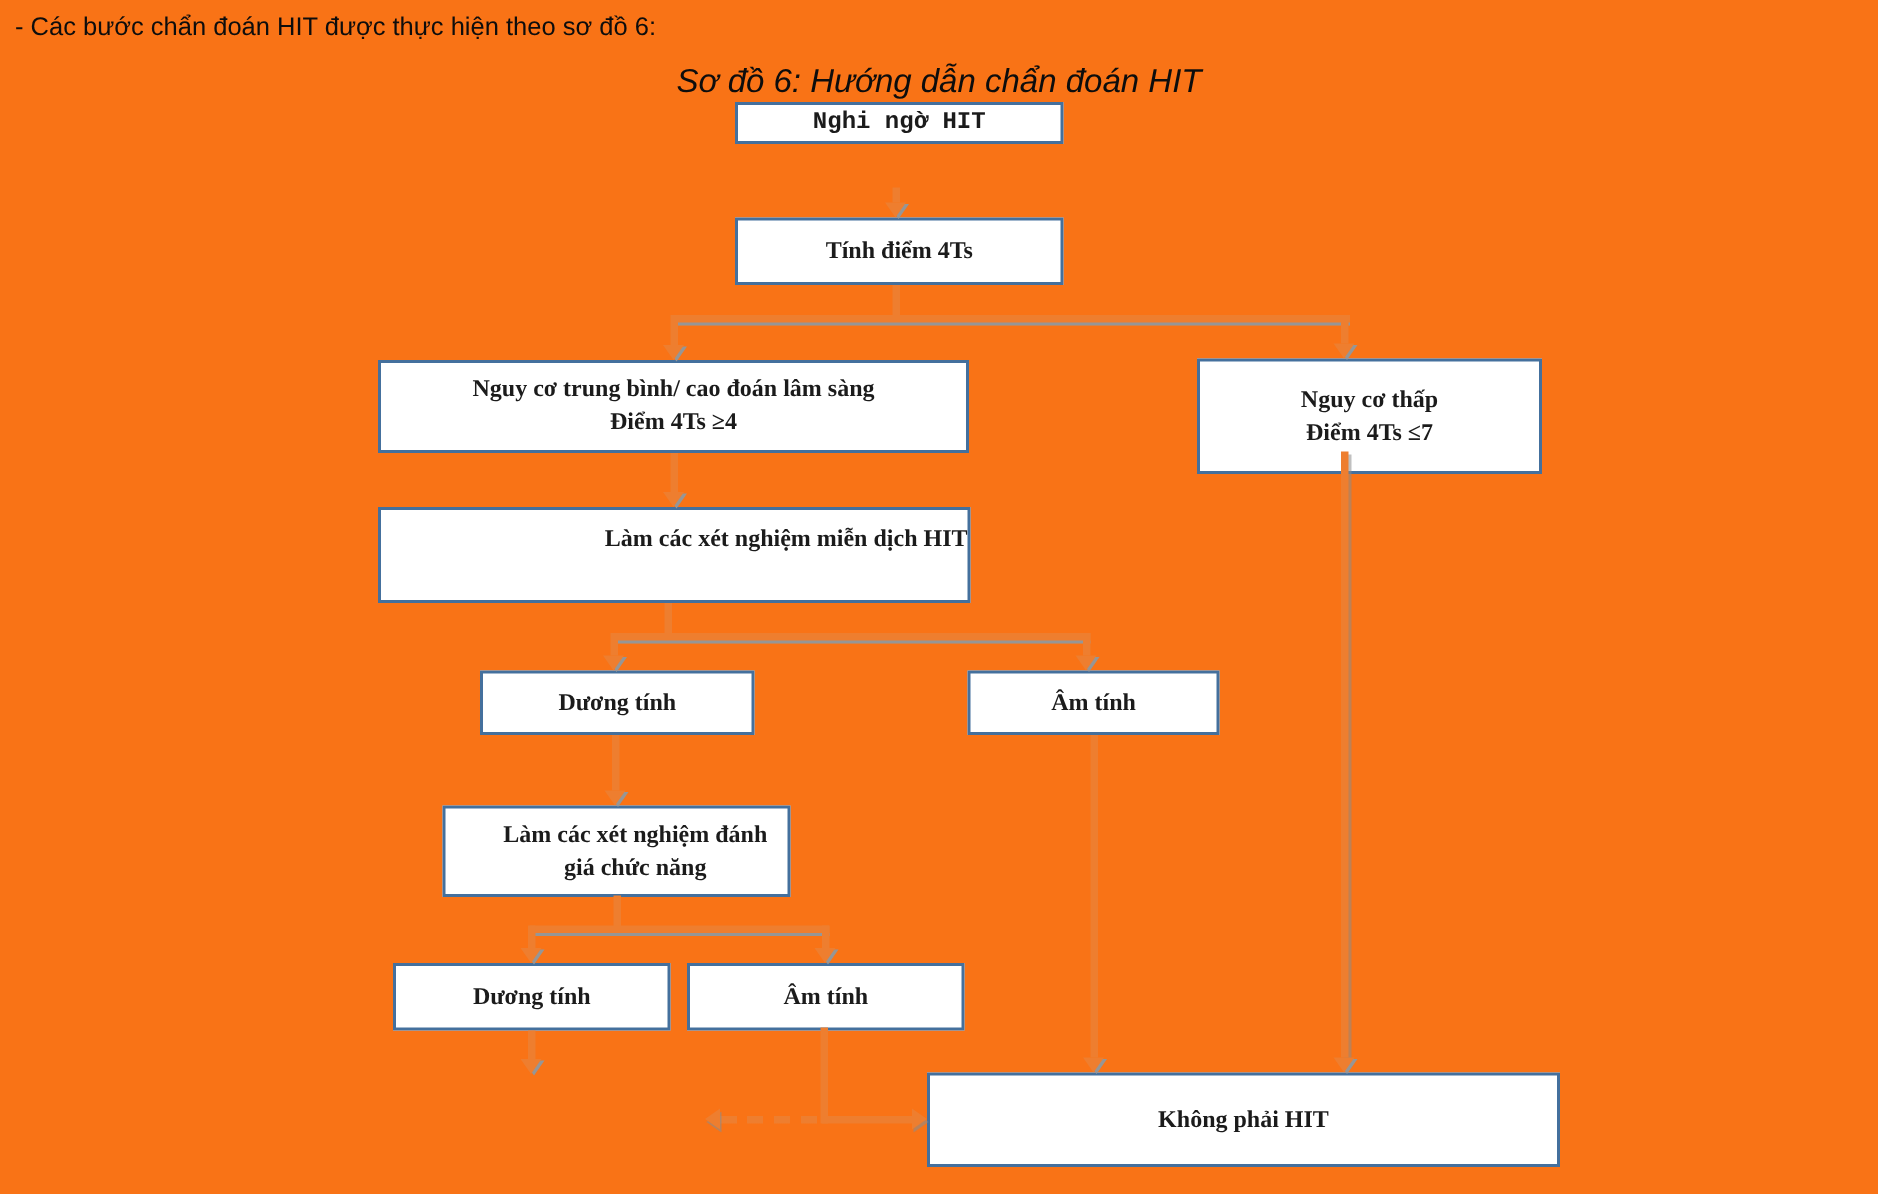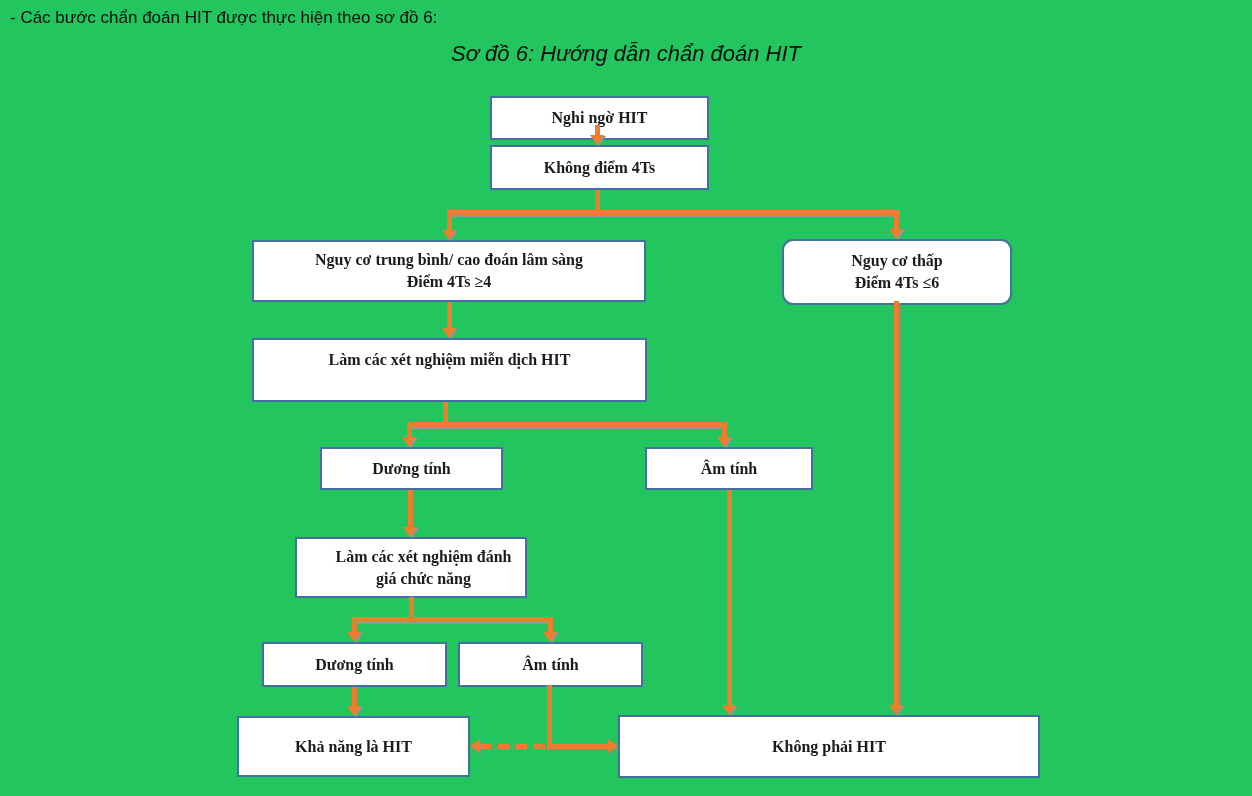--- a/index.html
+++ b/index.html
@@ -3,44 +3,44 @@
 <meta charset="utf-8">
 <style>
   :root{
     --orange:#EE7E2F;
     --border:#44709D;
     --ink:#1b1b1b;
     --shadow:#969696;
   }
   html,body{margin:0;padding:0;background:#ffffff;}
   .canvas{
-    position:relative;width:1252px;height:796px;background:#22c55e;
+    position:relative;width:1252px;height:796px;background:#f97316;
     font-family:"Liberation Sans",sans-serif;overflow:hidden;
   }
   .intro{
     position:absolute;left:10px;top:8px;font-size:17px;color:#0d0d0d;
   }
   .title{
     position:absolute;left:0;top:41px;width:1252px;text-align:center;
     font-size:22px;font-style:italic;color:#0d0d0d;
   }
   
   .node{
     position:absolute;box-sizing:border-box;background:#ffffff;
     border:2px solid var(--border);
     display:flex;flex-direction:column;justify-content:center;align-items:center;
     text-align:center;color:var(--ink);
     font-family:"Liberation Serif",serif;font-weight:700;font-size:16px;line-height:1.35;
   }
   .node span{display:block;}
-  #b1{left:490px;top:96px;width:219px;height:44px;}
+  #b1{left:490px;top:68px;width:219px;height:28px;font-family:Liberation Mono, monospace;}
   #b2{left:490px;top:145px;width:219px;height:45px;}
   #b3{left:252px;top:240px;width:394px;height:62px;}
-  #b4{left:782px;top:239px;width:230px;height:66px;border-radius:11px;}
-  #b5{left:252px;top:338px;width:395px;height:64px;justify-content:flex-start;padding-top:9px;}
+  #b4{left:798px;top:239px;width:230px;height:77px;}
+  #b5{left:252px;top:338px;width:395px;height:64px;justify-content:flex-start;padding-top:9px;align-items:flex-end;}
   #b6{left:320px;top:447px;width:183px;height:43px;}
   #b7{left:645px;top:447px;width:168px;height:43px;}
   #b8{left:295px;top:537px;width:232px;height:61px;padding-left:25px;}
   #b9{left:262px;top:642px;width:185px;height:45px;}
   #b10{left:458px;top:642px;width:185px;height:45px;}
   #b11{left:237px;top:716px;width:233px;height:61px;}
   #b12{left:618px;top:715px;width:422px;height:63px;}
   
   .av,.seg{position:absolute;width:5px;background:var(--orange);}
   .av::before{ 
@@ -97,51 +97,48 @@
 
 <div class="canvas">
 
   <div class="intro">- Các bước chẩn đoán HIT được thực hiện theo sơ đồ 6:</div>
   <div class="title">Sơ đồ 6: Hướng dẫn chẩn đoán HIT</div>
 
   <div class="node" id="b1">
     <span>Nghi ngờ HIT</span>
   </div>
   <div class="node" id="b2">
-    <span>Không điểm 4Ts</span>
+    <span>Tính điểm 4Ts</span>
   </div>
   <div class="node" id="b3">
     <span>Nguy cơ trung bình/ cao đoán lâm sàng</span>
     <span>Điểm 4Ts ≥4</span>
   </div>
   <div class="node" id="b4">
     <span>Nguy cơ thấp</span>
-    <span>Điểm 4Ts ≤6</span>
+    <span>Điểm 4Ts ≤7</span>
   </div>
   <div class="node" id="b5">
     <span>Làm các xét nghiệm miễn dịch HIT</span>
   </div>
   <div class="node" id="b6">
     <span>Dương tính</span>
   </div>
   <div class="node" id="b7">
     <span>Âm tính</span>
   </div>
   <div class="node" id="b8">
     <span>Làm các xét nghiệm đánh</span>
     <span>giá chức năng</span>
   </div>
   <div class="node" id="b9">
     <span>Dương tính</span>
   </div>
   <div class="node" id="b10">
     <span>Âm tính</span>
-  </div>
-  <div class="node" id="b11">
-    <span>Khả năng là HIT</span>
   </div>
   <div class="node" id="b12">
     <span>Không phải HIT</span>
   </div>
 
   <div class="av" id="v1"></div>
   <div class="seg" id="v2"></div>
   <div class="hbar" id="bar1"></div>
   <div class="av" id="v3"></div>
   <div class="av" id="v4"></div>

